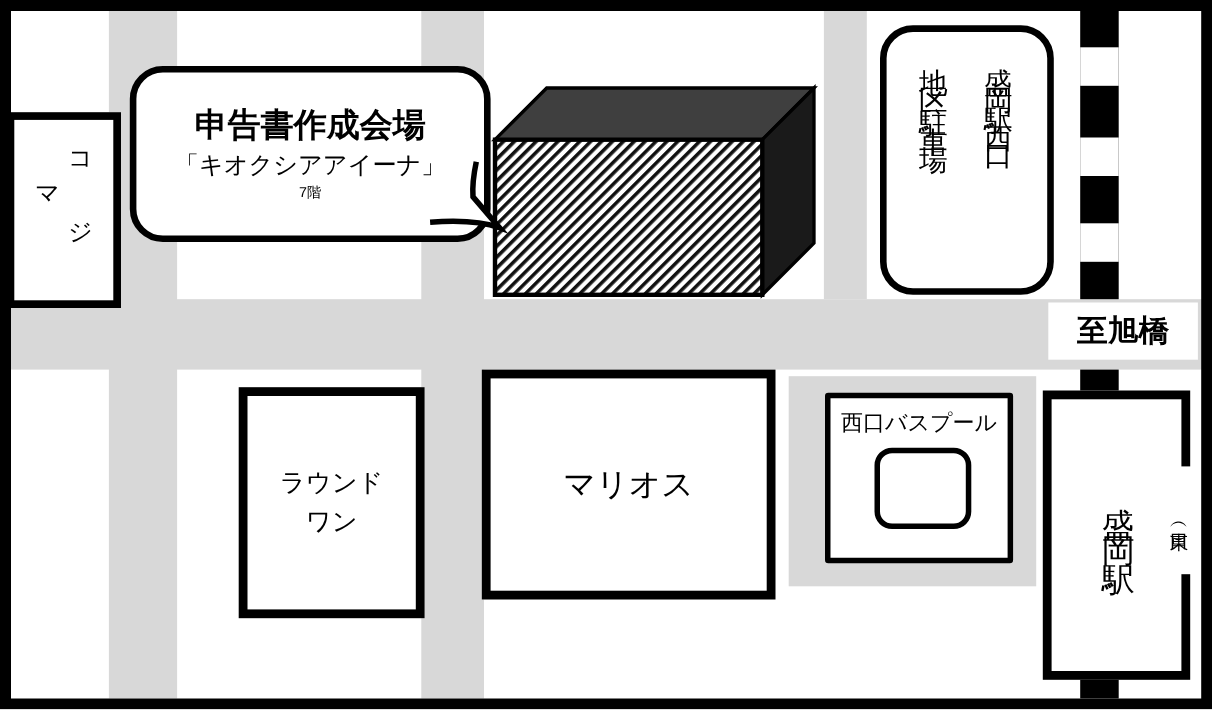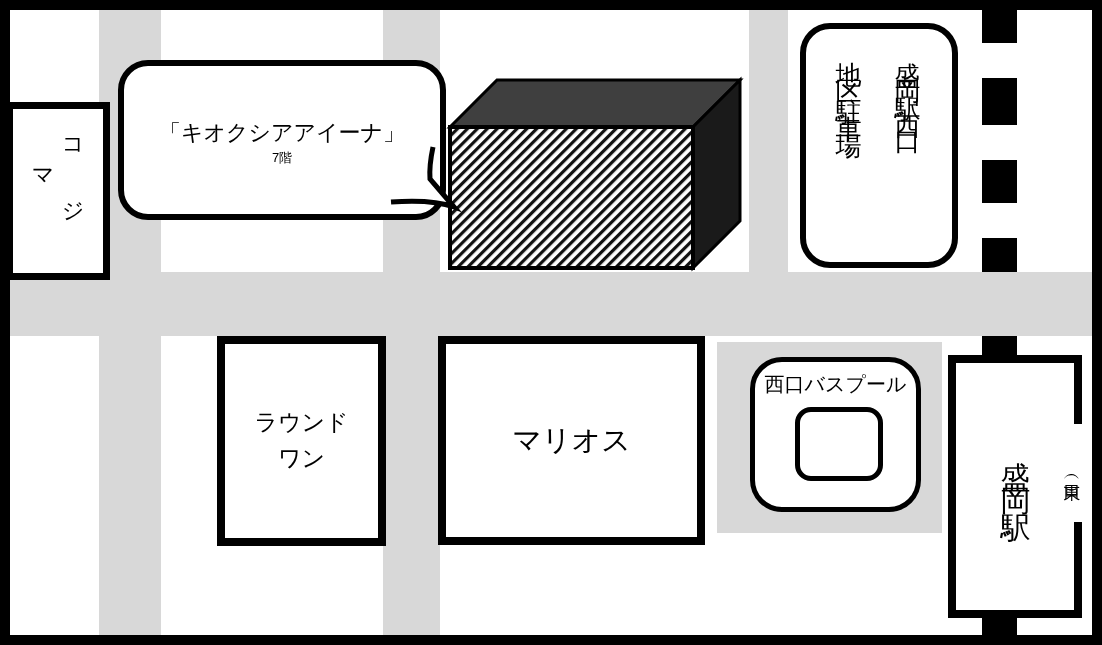--- a/index.html
+++ b/index.html
@@ -26,27 +26,27 @@
            column-gap:24px;padding-top:12px;box-sizing:border-box;}
   .parking .col{font-size:26px;letter-spacing:18px;}
   
   .rail{left:982px;top:10px;width:35px;height:262px;background:#000;z-index:5;}
   .tie{position:absolute;left:0;width:35px;height:35px;background:#fff;}
   .tab{position:absolute;left:982px;width:35px;background:#000;z-index:5;}
   
   .asahi{left:953px;top:275px;width:136px;height:52px;background:#fff;z-index:12;
          font-size:28px;font-weight:bold;}
   
-  .roundone{left:217px;top:336px;width:169px;height:210px;border:8px solid #000;background:#fff;
+  .roundone{left:217px;top:352px;width:169px;height:210px;border:8px solid #000;background:#fff;
             box-sizing:border-box;z-index:10;flex-direction:column;font-size:23px;line-height:1.55;}
   .marios{left:438px;top:336px;width:267px;height:209px;border:8px solid #000;background:#fff;
           box-sizing:border-box;z-index:10;font-size:29px;}
   
   .buspool-area{left:717px;top:342px;width:225px;height:191px;background:#d8d8d8;z-index:4;}
-  .buspool{left:750px;top:357px;width:171px;height:155px;border:5px solid #000;border-radius:32px;
+  .buspool{left:750px;top:357px;width:171px;height:155px;border:5px solid #000;border-radius:3px;
            background:#fff;z-index:10;box-sizing:border-box;text-align:center;}
   .buspool-label{margin-top:9px;font-size:20px;}
   .buspool-inner{position:absolute;left:40px;top:45px;width:78px;height:64px;border:5px solid #000;
                  border-radius:16px;background:#fff;}
   
   .station{left:948px;top:355px;width:134px;height:263px;border:8px solid #000;background:#fff;
            box-sizing:border-box;z-index:10;display:flex;align-items:center;justify-content:center;}
   .station-txt{font-size:30px;letter-spacing:26px;margin-top:-20px;}
   .east-exit{left:1059px;top:424px;width:26px;height:98px;background:#fff;z-index:12;
              display:flex;align-items:center;justify-content:center;}
@@ -75,40 +75,44 @@
         <rect width="7" height="7" fill="#ffffff"></rect>
         <rect width="7" height="3.2" fill="#111111"></rect>
       </pattern>
     </defs>
     <polygon points="450,127 497,80 740,80 693,127" fill="#3f3f3f" stroke="#000" stroke-width="3"></polygon>
     <polygon points="693,127 740,80 740,221 693,268" fill="#1a1a1a" stroke="#000" stroke-width="3"></polygon>
     <rect x="450" y="127" width="243" height="141" fill="url(#hatch)" stroke="#000" stroke-width="4"></rect>
   </svg>
 
   <div class="abs bubble">
+    <div class="l1">申告書作成会場</div>
     <div class="l2">「キオクシアアイーナ」</div>
     <div class="l3">7階</div>
   </div>
   <svg class="abs" style="left:380px;top:140px;z-index:21;" width="90" height="80" viewBox="380 140 90 80">
     <path d="M433,147 Q429,166 430,179 L454,207 Q432,199 391,202" fill="#ffffff" stroke="#000" stroke-width="5"></path>
   </svg>
 
   <div class="abs parking">
     <div class="vtext col">盛岡駅西口</div>
     <div class="vtext col">地区駐車場</div>
   </div>
 
   <div class="abs rail">
     <div class="tie" style="top:33px;"></div>
     <div class="tie" style="top:115px;"></div>
     <div class="tie" style="top:193px;"></div>
   </div>
   <div class="tab" style="top:336px;height:24px;"></div>
   <div class="tab" style="top:614px;height:21px;"></div>
 
+  <div class="abs asahi label-center">
+    <span>至旭橋</span>
+  </div>
 
   <div class="abs roundone label-center" style="display:flex;">
     <div>ラウンド</div>
     <div>ワン</div>
   </div>
 
   <div class="abs marios label-center" style="display:flex;text-align:right;">
     <span>マリオス</span>
   </div>
 

